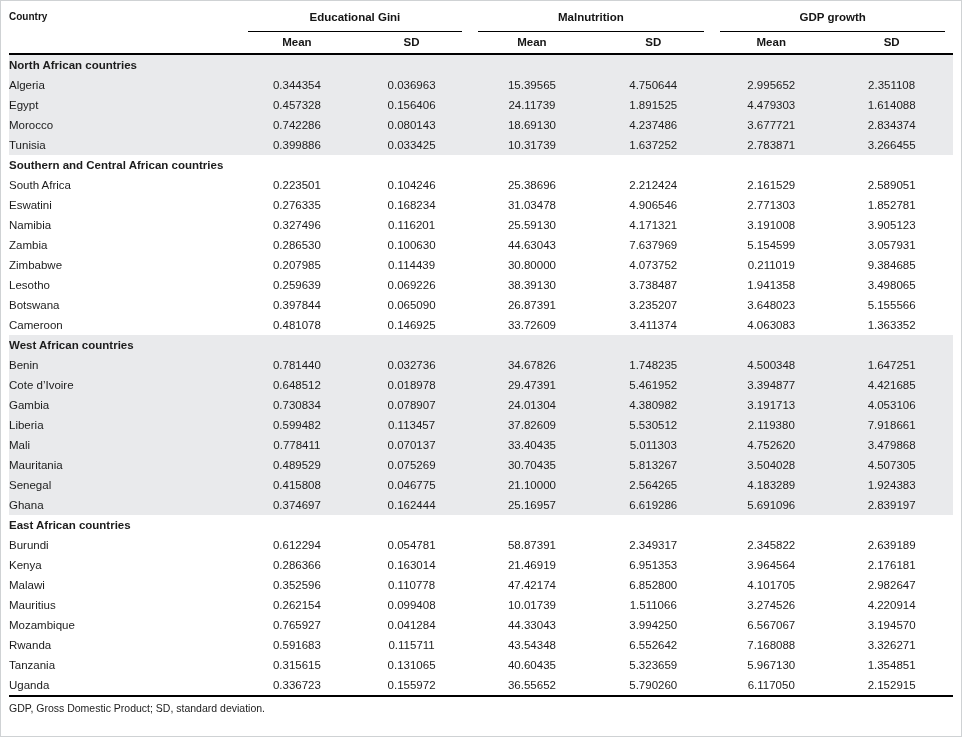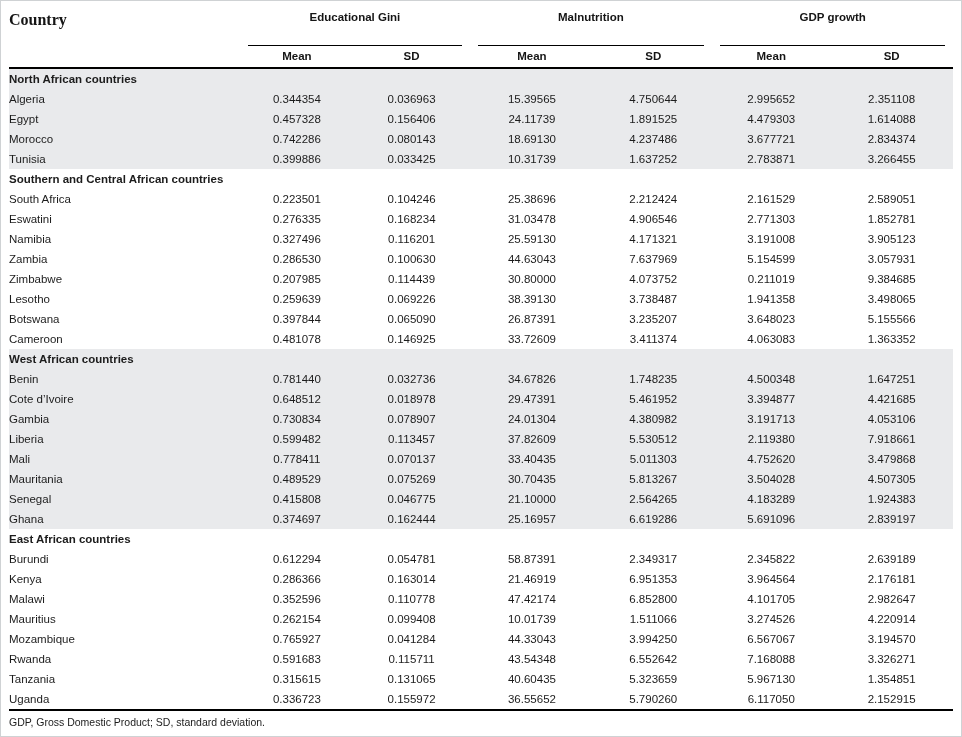--- a/index.html
+++ b/index.html
@@ -34,29 +34,28 @@
   col.c3 { width: 12.3%; }
   col.c4 { width: 13.2%; }
   col.c5 { width: 12.5%; }
   col.c6 { width: 12.5%; }
   col.c7 { width: 13.0%; }
   thead th { font-weight: bold; color: #151515; }
   th.country-head {
     text-align: left;
     vertical-align: top;
     padding: 5px 0 0 0;
-    font-size: 16px;
-    font-family: Liberation Serif, serif;
+    font-size: 10px;
   }
   th.group-head { padding: 4px 8px 0 8px; vertical-align: top; }
   th.group-head .group-label {
     text-align: center;
     font-size: 11.5px;
     line-height: 14px;
-    padding-bottom: 21px;
+    padding-bottom: 7px;
     border-bottom: 1.3px solid #000000;
   }
   tr.subhead th {
     text-align: center;
     font-size: 11.5px;
     padding: 4px 0 5px 0;
   }
   thead { border-bottom: 2.5px solid #000000; }
   tbody { border-bottom: 2.5px solid #000000; }
   tbody td {

